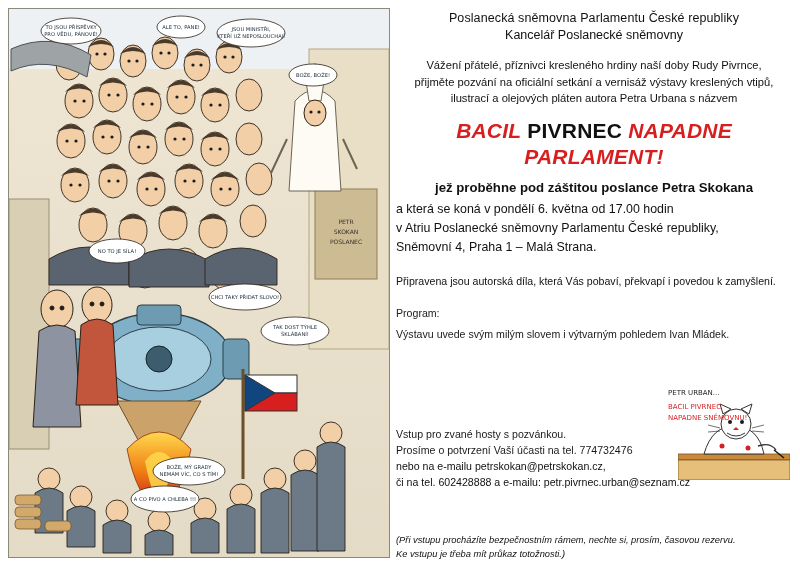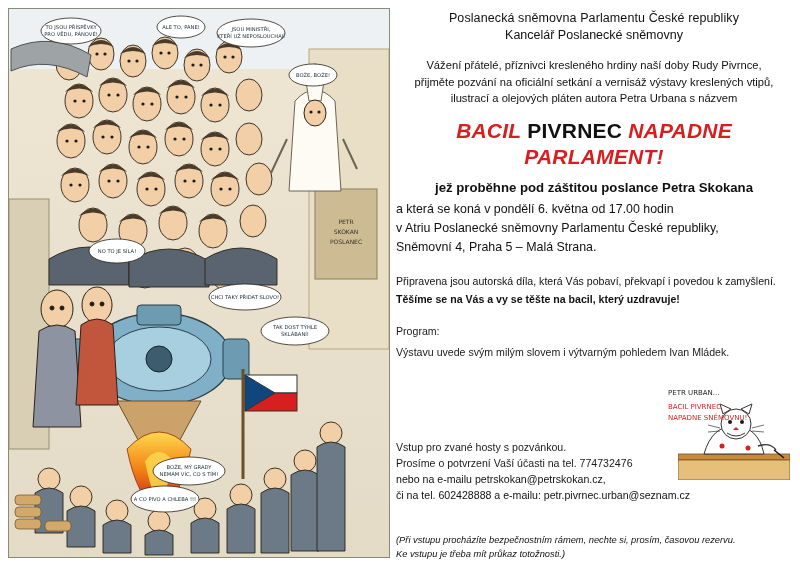--- a/index.html
+++ b/index.html
@@ -44,21 +44,21 @@
   }
   .sub2{
     margin-top:3px;text-align:left;font-size:12.4px;line-height:19px;color:#111;
   }
   .para{
     margin-top:16px;font-size:10.6px;line-height:16px;color:#111;text-align:left;
   }
   .para.b{font-weight:bold;margin-top:2px;}
   .prog-label{margin-top:16px;font-size:10.6px;line-height:16px;}
   .prog-line{margin-top:5px;font-size:10.6px;line-height:16px;}
-  .contact{position:absolute;left:0;top:429px;width:300px;font-size:10.6px;line-height:16px;}
+  .contact{position:absolute;left:0;top:416px;width:300px;font-size:10.6px;line-height:16px;}
   .contact .lnk{color:#111;}
   .note{position:absolute;left:0;top:524px;width:396px;font-size:9.3px;line-height:13.5px;color:#111;font-style:italic;}
 
   
   .cat{
     position:absolute;left:282px;top:378px;width:112px;height:92px;
   }
   .speech{
     position:absolute;left:270px;top:375px;width:126px;height:48px;
     font-family:"Liberation Sans", sans-serif;
@@ -338,25 +338,24 @@
       </div>
       <div>
         <span class="t-red">PARLAMENT!</span>
       </div>
     </div>
 
     <div class="sub1">jež proběhne pod záštitou poslance Petra Skokana</div>
     <div class="sub2">
       <div>a která se koná v pondělí 6. května od 17.00 hodin</div>
       <div>v Atriu Poslanecké sněmovny Parlamentu České republiky,</div>
-      <div>Sněmovní 4, Praha 5 – Malá Strana.</div>
+      <div>Sněmovní 4, Praha 1 – Malá Strana.</div>
     </div>
 
     <div class="para">Připravena jsou autorská díla, která Vás pobaví, překvapí i povedou k zamyšlení.</div>
-    <div class="para b">Těšíme se na Vás a vy se těšte na bacil, který uzdravuje!</div>
 
     <div class="prog-label">Program:</div>
     <div class="prog-line">Výstavu uvede svým milým slovem i výtvarným pohledem Ivan Mládek.</div>
 
     <div class="contact">
       <div>Vstup pro zvané hosty s pozvánkou.</div>
       <div>Prosíme o potvrzení Vaší účasti na tel. 774732476</div>
       <div class="lnk">nebo na e-mailu petrskokan@petrskokan.cz,</div>
       <div class="lnk">či na tel. 602428888 a e-mailu: petr.pivrnec.urban@seznam.cz</div>
     </div>

